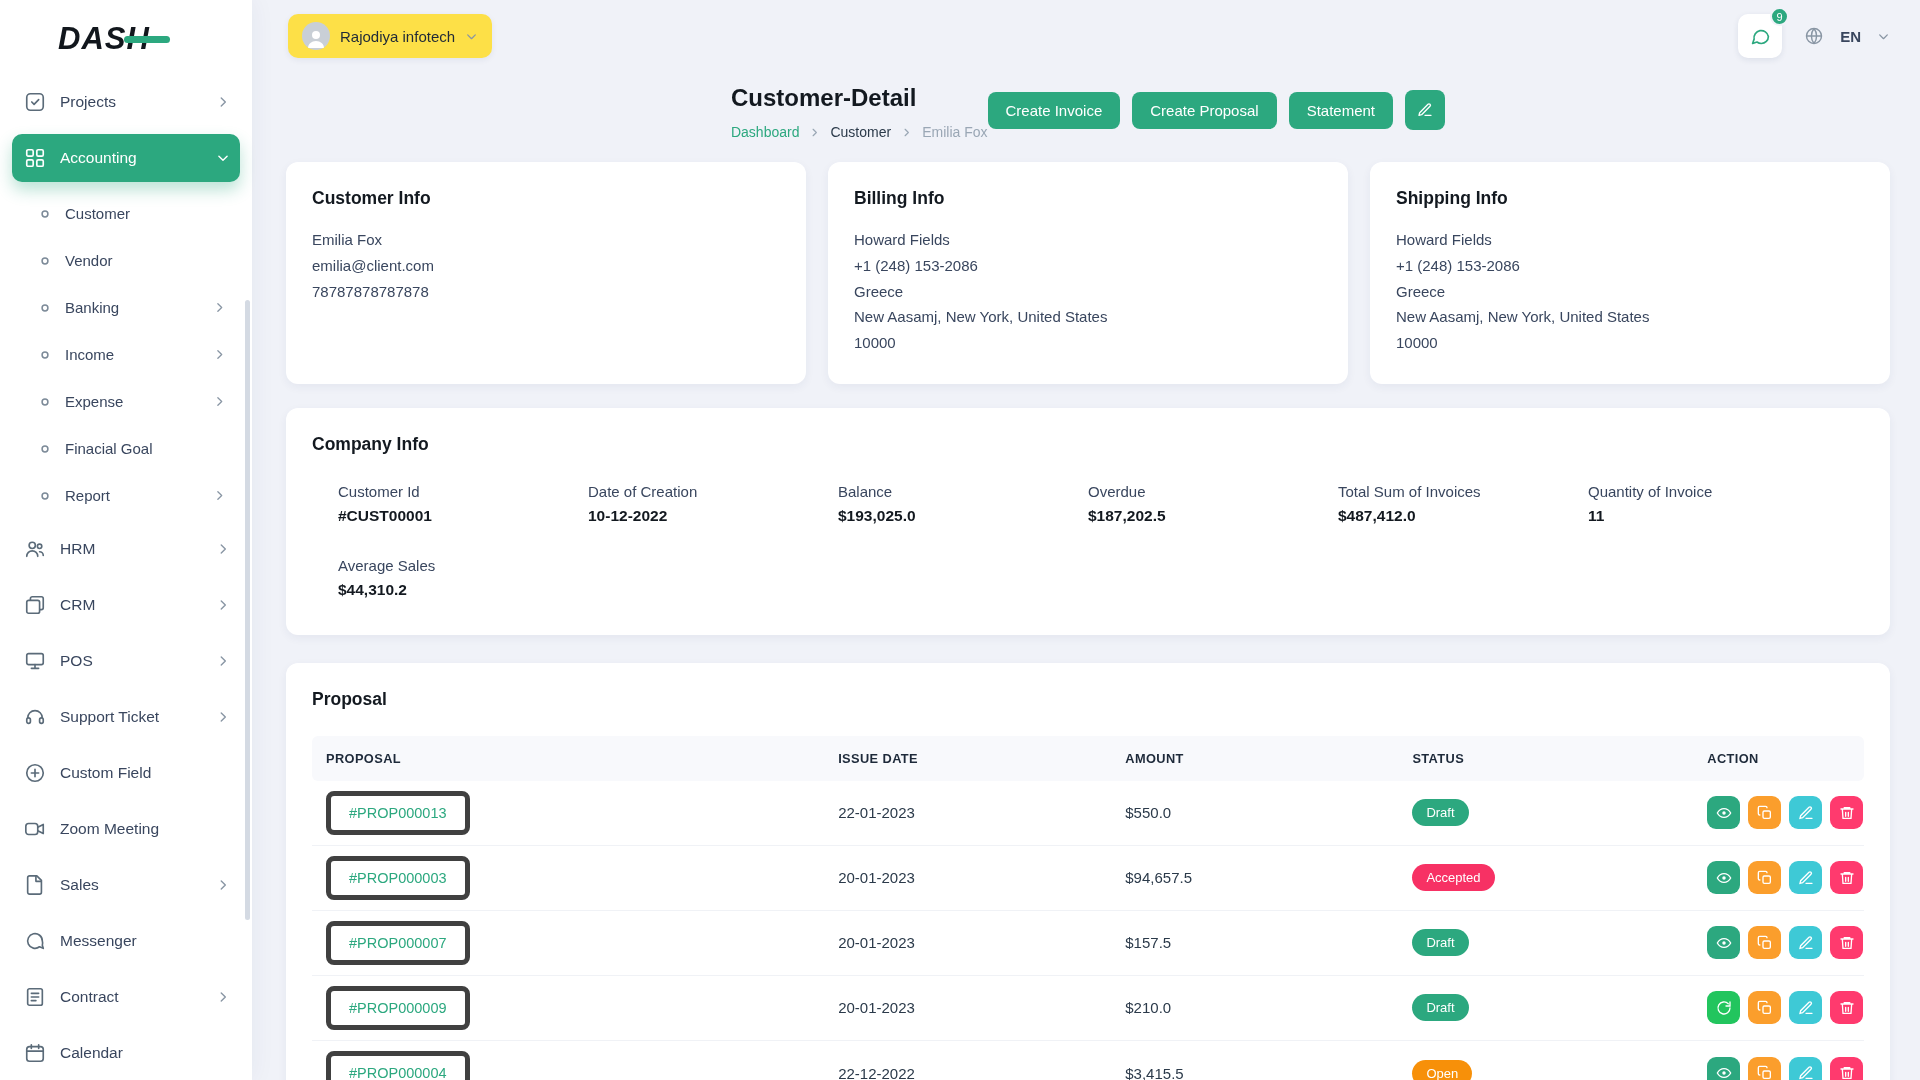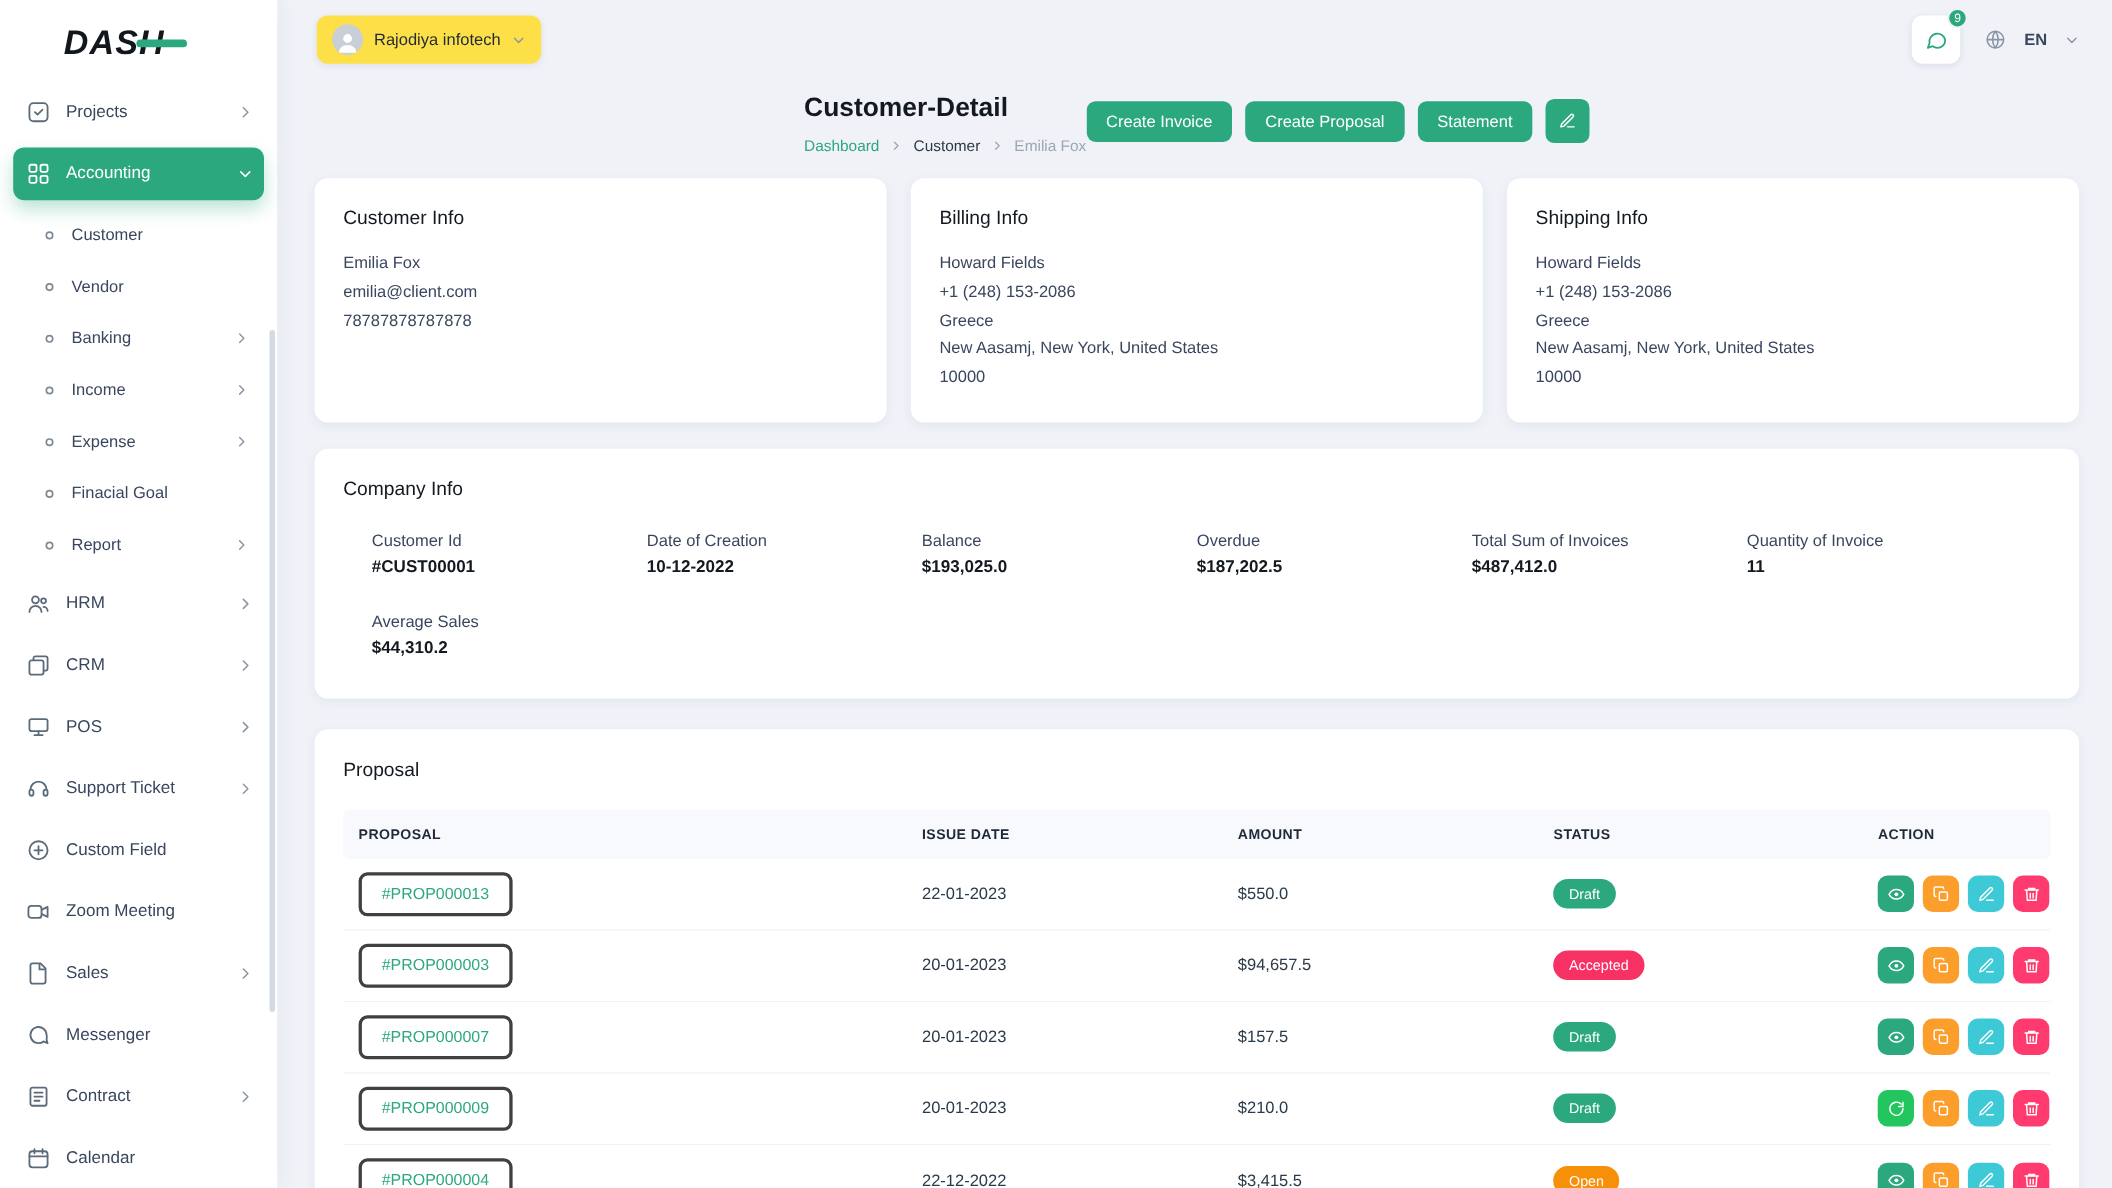--- a/index.html
+++ b/index.html
@@ -59,37 +59,37 @@
   .bc-mid{color:#2b3a4a;cursor:pointer}
   .bc-cur{color:#9aa7b5}
   .head-actions{display:flex;gap:12px;align-items:center;margin-top:6px}
   .btn{background:#2ca87f;color:#fff;border:none;border-radius:8px;padding:10px 18px;font-size:15px;
     font-family:inherit;cursor:pointer;white-space:nowrap}
   .btn-icon{width:40px;height:40px;padding:0;display:flex;align-items:center;justify-content:center}
 
   .card{background:#fff;border-radius:12px;box-shadow:0 3px 10px rgba(27,46,94,.06)}
   .info-grid{display:grid;grid-template-columns:1fr 1fr 1fr;gap:22px;margin-top:22px}
   .info-card{padding:26px;min-height:208px}
-  .card-title{font-size:17.5px;font-weight:normal;color:#131920}
+  .card-title{font-size:17.5px;font-weight:bold;color:#131920}
   .info-lines{margin-top:20px;font-size:15px;color:#39465e;line-height:1.45}
   .info-lines div{margin-bottom:4px}
 
   .company-card{margin-top:24px;padding:26px 26px 36px}
   .company-grid{margin-top:28px;display:grid;grid-template-columns:repeat(6,1fr);row-gap:32px;padding:0 26px}
   .field-label{font-size:15px;color:#39465e}
   .field-value{margin-top:7px;font-size:15.5px;font-weight:bold;color:#131920}
 
   .proposal-card{margin-top:28px;padding:26px 26px 0}
   .ptable{margin-top:26px}
   .thead,.trow{display:grid;grid-template-columns:33% 18.5% 18.5% 19% 11%}
   .thead{background:#f8f9fc;border-radius:6px}
   .th{font-size:12.8px;font-weight:bold;letter-spacing:.4px;color:#1e2a3a;padding:15px 14px;text-transform:uppercase}
   .trow{align-items:center;border-bottom:1px solid #f0f2f6;min-height:65px}
   .td{padding:10px 14px;font-size:15px;color:#2b3a4a}
-  .prop-btn{border:3px solid #404040;color:#2ca87f;background:#fff;border-radius:8px;padding:9px 18px;
+  .prop-btn{border:5px solid #404040;color:#2ca87f;background:#fff;border-radius:8px;padding:9px 18px;
     font-size:14.5px;font-family:inherit;cursor:pointer}
   .badge{display:inline-block;padding:6px 14px;border-radius:16px;color:#fff;font-size:13px}
   .badge-green{background:#2ca87f}
   .badge-pink{background:#f73164}
   .badge-orange{background:#f79009}
   .actions{display:flex;gap:8px;padding:10px 14px}
   .act{width:33px;height:33px;border:none;border-radius:9px;display:flex;align-items:center;justify-content:center;
     cursor:pointer;color:#fff;flex:none}
   .act svg{width:16px;height:16px}
   .act.view{background:#2ca87f}

